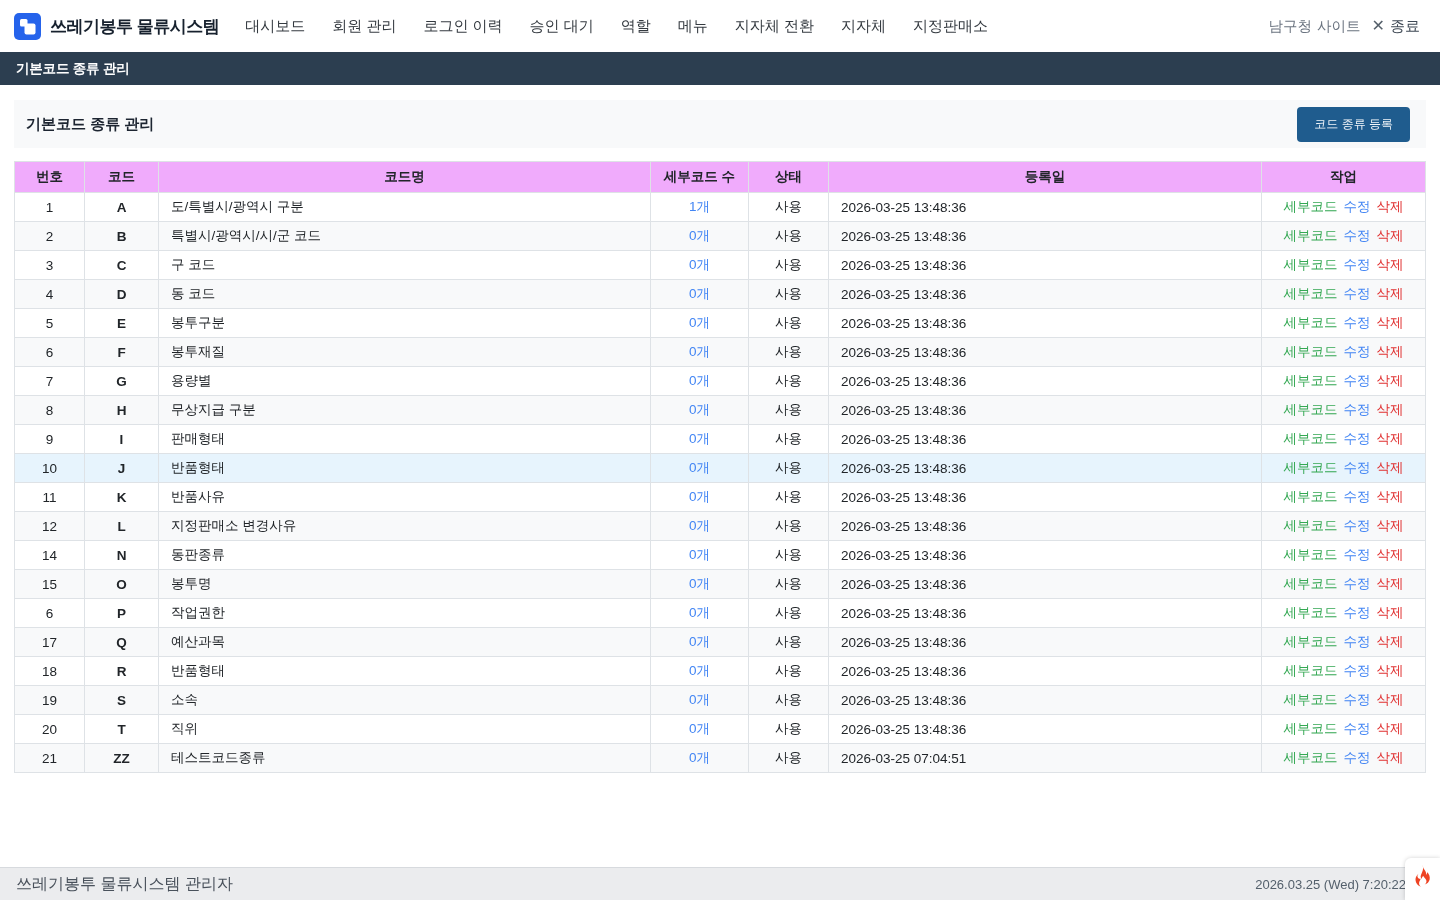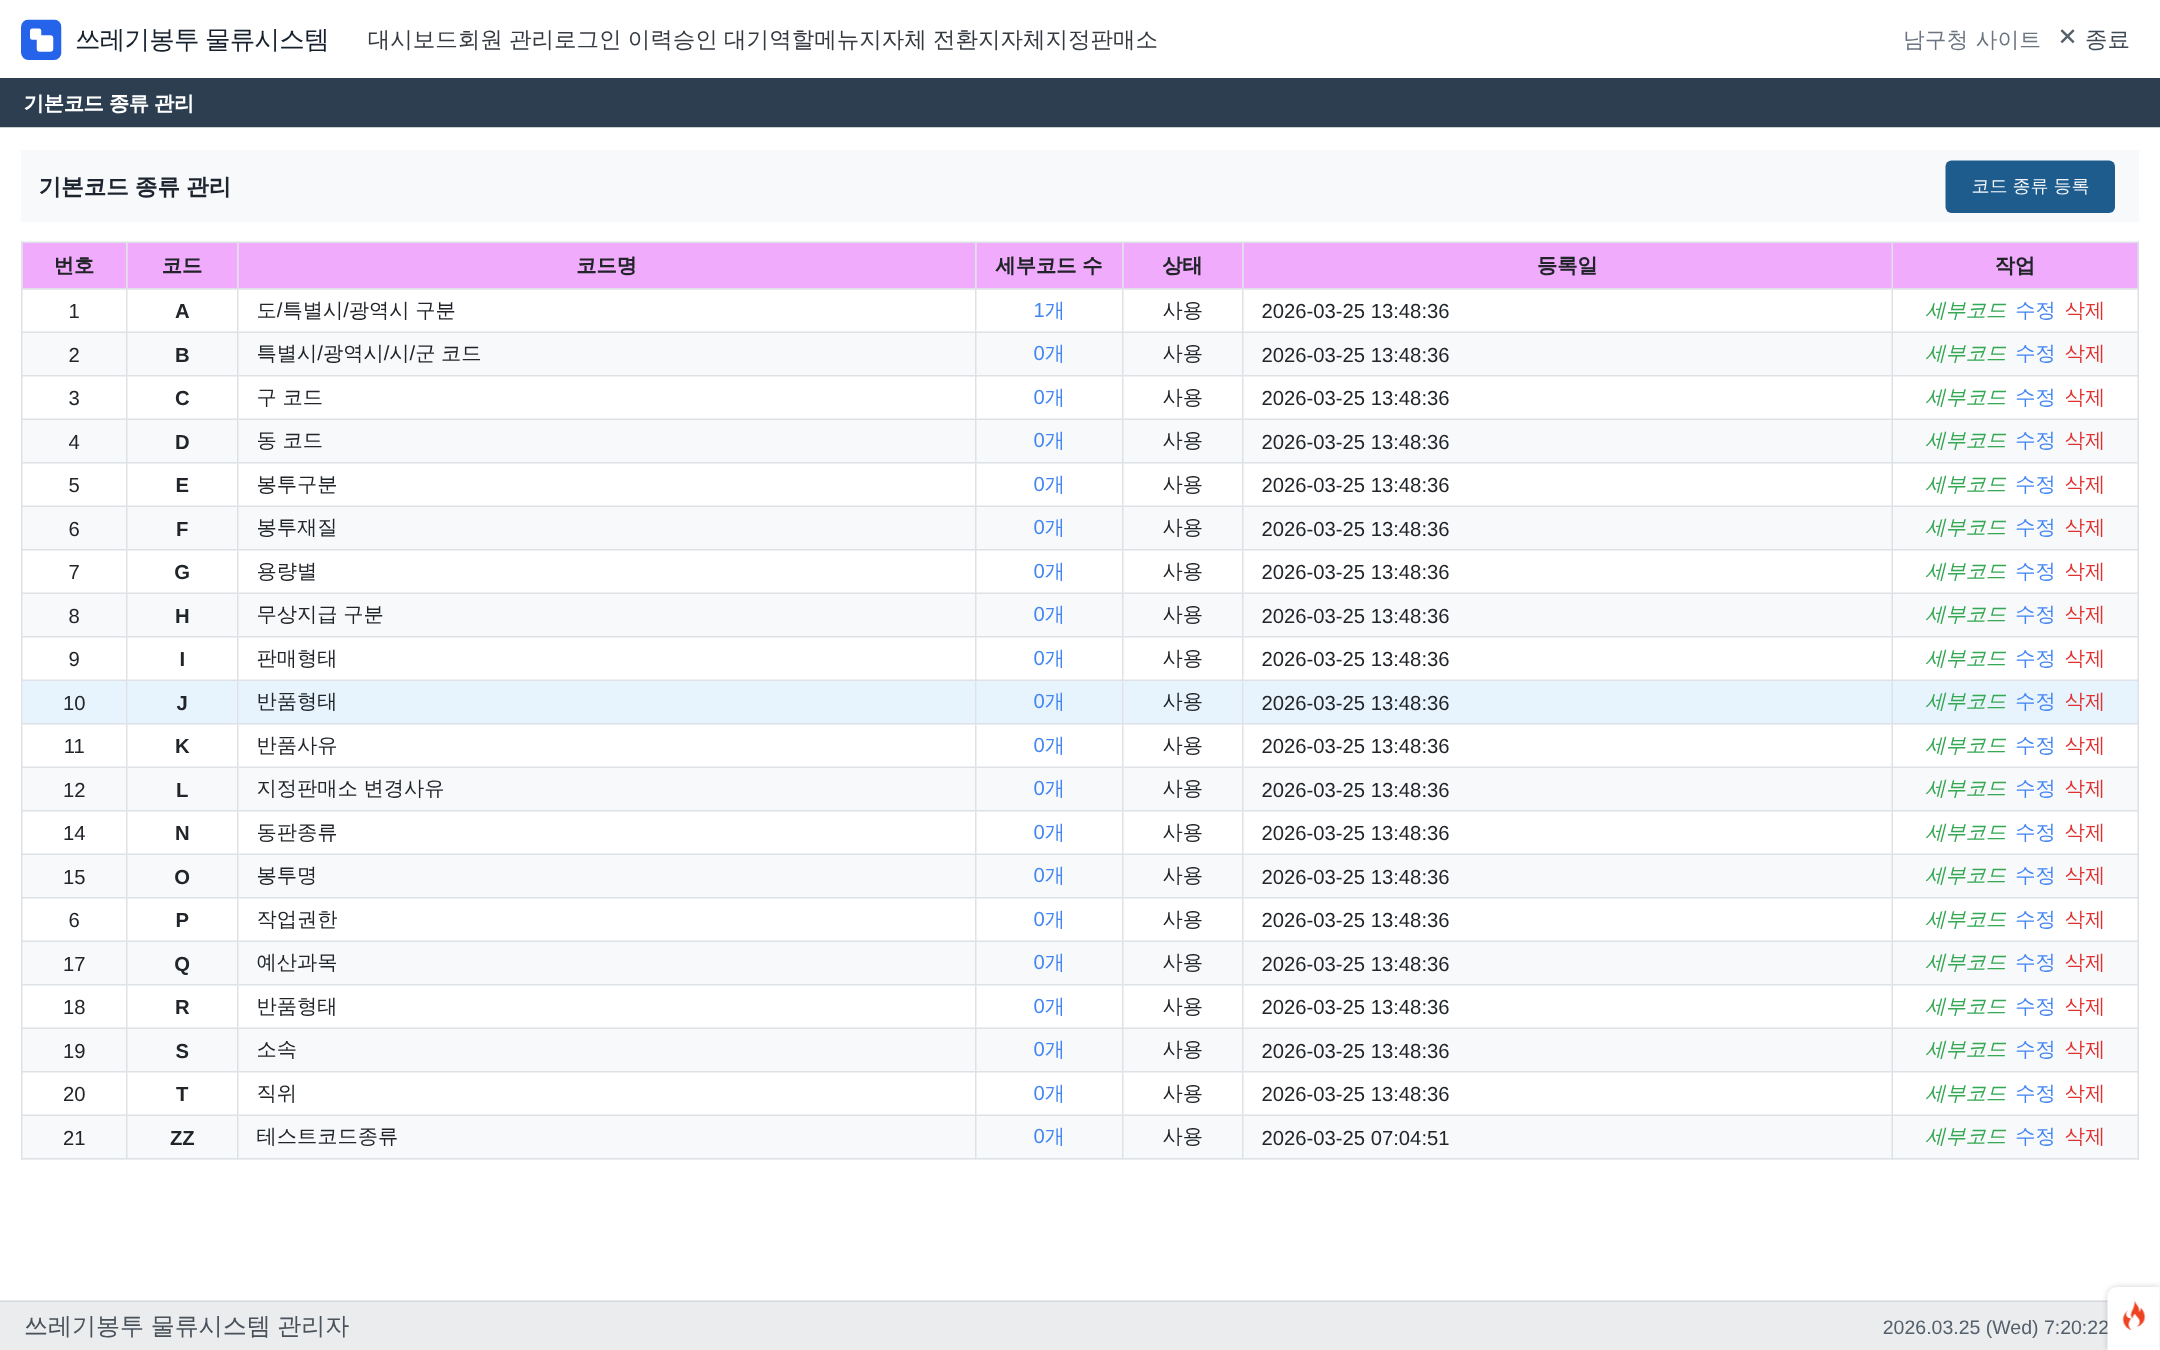--- a/index.html
+++ b/index.html
@@ -16,22 +16,22 @@
   .topnav {
     height: 52px;
     background: #ffffff;
     display: flex;
     align-items: center;
     padding: 0 20px 0 14px;
     flex: 0 0 auto;
   }
   .brand { display: flex; align-items: center; gap: 9px; margin-right: 26px; cursor: pointer; }
   .brand-logo { width: 27px; height: 27px; display: block; }
-  .brand-title { font-size: 17px; font-weight: normal; color: #17212e; letter-spacing: -0.5px; white-space: nowrap; }
-  .nav-items { display: flex; }
+  .brand-title { font-size: 17px; font-weight: bold; color: #17212e; letter-spacing: -0.5px; white-space: nowrap; }
+  .nav-items { display: flex; gap: 27px; }
   .nav-item { font-size: 15px; font-weight: 500; color: #343a40; white-space: nowrap; cursor: pointer; }
   .nav-right { margin-left: auto; display: flex; align-items: flex-start; gap: 5px; }
   .nav-right-text { font-size: 14.5px; color: #6b7480; white-space: nowrap; }
   .logout { display: flex; align-items: center; gap: 5px; cursor: pointer; margin-left: 6px; }
   .logout-x { font-size: 16px; color: #55606b; line-height: 1; }
   .logout-label { font-size: 15px; color: #3f4955; }
 
   
   .pagebar {
     height: 33px;
@@ -82,21 +82,21 @@
   }
   tbody tr { background: #ffffff; }
   tbody tr:nth-child(even) { background: #f8f9fa; }
   tbody tr.hl { background: #e7f4fd; }
   td.c { text-align: center; }
   td.code-cell { text-align: center; font-weight: bold; }
   td.name-cell, td.date-cell { text-align: left; }
   a.count-link { color: #4285f4; text-decoration: none; cursor: pointer; }
   td.actions { text-align: center; white-space: nowrap; }
   td.actions a { text-decoration: none; cursor: pointer; margin: 0 3px; }
-  a.link-detail { color: #34a853; font-style: italic; }
+  a.link-detail { color: #34a853; }
   a.link-edit { color: #4285f4; }
   a.link-delete { color: #e03131; }
 
   
   .footer {
     flex: 0 0 auto;
     height: 33px;
     background: #ebecee;
     border-top: 1px solid #d7dade;
     display: flex;

